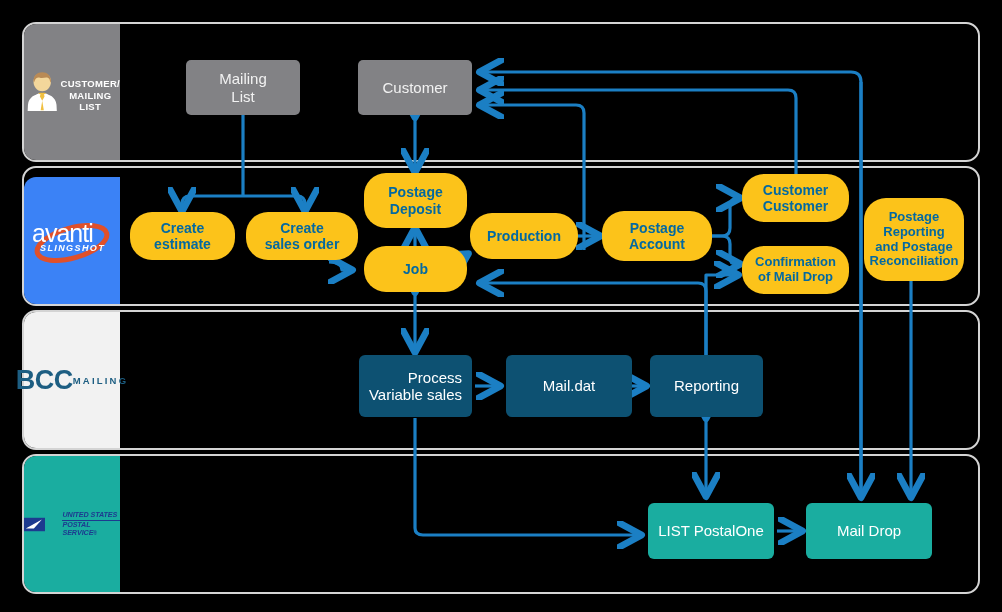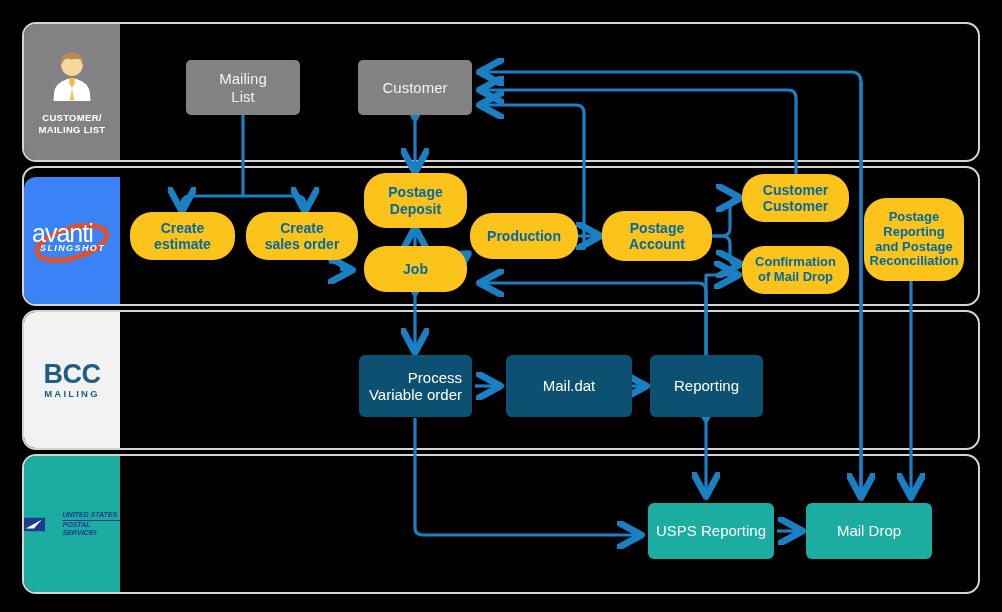--- a/index.html
+++ b/index.html
@@ -2,21 +2,21 @@
 <html><head>
 <meta charset="utf-8">
 <style>
   html,body{margin:0;padding:0;background:#000;}
   body{width:1002px;height:612px;position:relative;overflow:hidden;
        font-family:"Liberation Sans",sans-serif;}
   #stage{position:absolute;left:0;top:0;width:1002px;height:612px;background:#000;}
 
   .lane{position:absolute;border:2px solid #d4d4d4;border-radius:14px;box-sizing:border-box;background:#000;}
   .lane-logo{position:absolute;left:0;top:0;bottom:0;width:96px;border-radius:12px 0 0 12px;
-             display:flex;flex-direction:column;align-items:center;justify-content:center;box-sizing:border-box;}
+             display:flex;align-items:center;justify-content:center;box-sizing:border-box;}
 
   .node{position:absolute;box-sizing:border-box;display:flex;align-items:center;justify-content:center;
         text-align:center;line-height:1.15;color:#1a1a1a;}
   .n-gray{background:#828285;color:#f2f2f2;border-radius:5px;font-size:15px;}
   .n-yellow{background:#fcc31a;border-radius:22px;font-size:14px;color:#0369a1;font-weight:bold;}
   .n-blue{background:#0d5172;color:#ffffff;border-radius:6px;font-size:15px;}
   .n-teal{background:#1aada0;color:#ffffff;border-radius:6px;font-size:15px;}
 
   .cust-label{font-size:9.5px;font-weight:bold;color:#ffffff;letter-spacing:.3px;text-align:center;line-height:1.25;margin-top:7px;}
 
@@ -215,33 +215,33 @@
       <span>Postage</span><br>
       <span>Reporting</span><br>
       <span>and Postage</span><br>
       <span>Reconciliation</span>
     </div>
   </div>
 
   <div class="node n-blue" style="left:359px;top:355px;width:113px;height:62px;text-align:right;">
     <div>
       <span>Process</span><br>
-      <span>Variable order</span>
+      <span>Variable sales</span>
     </div>
   </div>
 
   <div class="node n-blue" style="left:506px;top:355px;width:126px;height:62px;">
     <span>Mail.dat</span>
   </div>
 
   <div class="node n-blue" style="left:650px;top:355px;width:113px;height:62px;">
     <span>Reporting</span>
   </div>
 
   <div class="node n-teal" style="left:648px;top:503px;width:126px;height:56px;">
-    <span>USPS Reporting</span>
+    <span>LIST PostalOne</span>
   </div>
 
   <div class="node n-teal" style="left:806px;top:503px;width:126px;height:56px;">
     <span>Mail Drop</span>
   </div>
 
 </div>
 
 </body></html>

